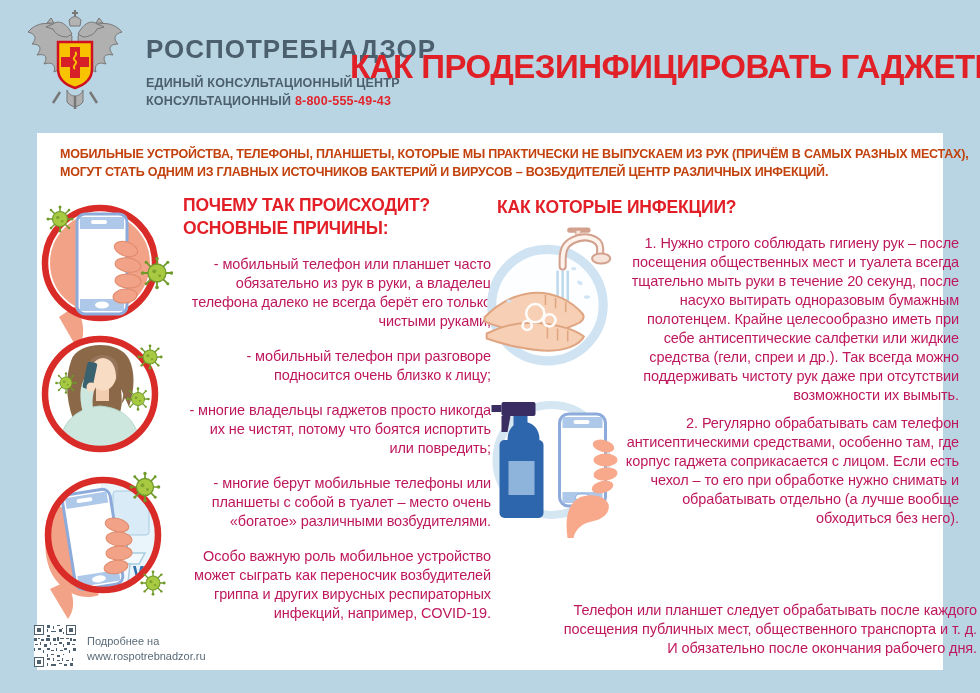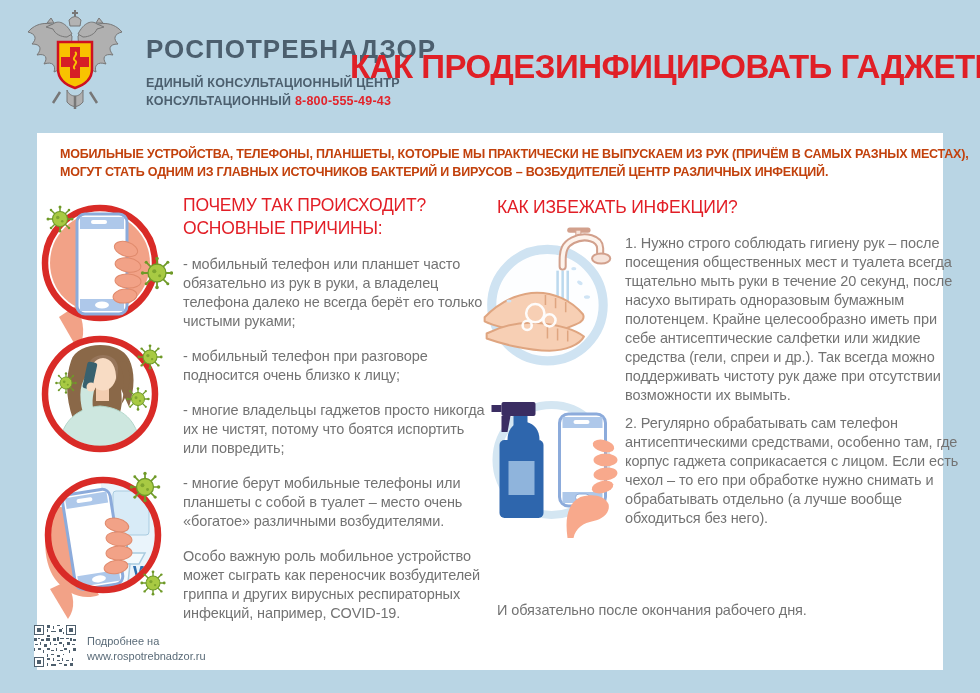--- a/index.html
+++ b/index.html
@@ -26,23 +26,23 @@
     position:absolute; left:23px; top:12px; width:875px;
     color:#c2410c; font-size:12.5px; font-weight:bold; letter-spacing:-.2px; line-height:18px;
   }
   .intro div { white-space:nowrap; }
   
   .circle-ill { position:absolute; }
   .ill-c1 { left:-4px; top:60px;  width:140px; height:160px; }
   .ill-c2 { left:-4px; top:196px; width:140px; height:150px; }
   .ill-c3 { left:-4px; top:330px; width:140px; height:160px; }
   .left-text { position:absolute; left:146px; top:61px; width:308px; }
-  .col-heading { font-size:17.5px; font-weight:normal; color:#e21e26; line-height:23px; letter-spacing:-.2px; }
+  .col-heading { font-size:17.5px; font-weight:bold; color:#e21e26; line-height:23px; letter-spacing:-.2px; }
   .left-text .col-heading { margin-bottom:15px; }
-  .body-p { font-size:14.5px; color:#737373; line-height:19px; margin-bottom:16px; letter-spacing:-.1px; }
+  .body-p { font-size:14.5px; color:#be185d; line-height:19px; margin-bottom:16px; letter-spacing:-.1px;text-align:right; }
   
   .right-heading { position:absolute; left:460px; top:63px; }
   .tip-icon1 { position:absolute; left:444px; top:87px;  width:140px; height:152px; }
   .tip-icon2 { position:absolute; left:444px; top:255px; width:140px; height:150px; }
   .tip-text1 { position:absolute; left:588px; top:101px; width:334px; }
   .tip-text2 { position:absolute; left:588px; top:281px; width:334px; }
   .note1 { position:absolute; left:460px; top:413px; width:462px; }
   .note2 { position:absolute; left:460px; top:468px; width:480px; }
   .note2 .body-p { margin-bottom:0; }
   
@@ -201,21 +201,21 @@
         <div>ПОЧЕМУ ТАК ПРОИСХОДИТ?</div>
         <div>ОСНОВНЫЕ ПРИЧИНЫ:</div>
       </div>
       <div class="body-p">- мобильный телефон или планшет часто обязательно из рук в руки, а владелец телефона далеко не всегда берёт его только чистыми руками;</div>
       <div class="body-p">- мобильный телефон при разговоре подносится очень близко к лицу;</div>
       <div class="body-p">- многие владельцы гаджетов просто никогда их не чистят, потому что боятся испортить или повредить;</div>
       <div class="body-p">- многие берут мобильные телефоны или планшеты с собой в туалет – место очень «богатое» различными возбудителями.</div>
       <div class="body-p">Особо важную роль мобильное устройство может сыграть как переносчик возбудителей гриппа и других вирусных респираторных инфекций, например, COVID-19.</div>
     </div>
 
-    <div class="right-heading col-heading">КАК ИЗБЕЖАТЬ ИНФЕКЦИИ?</div>
+    <div class="right-heading col-heading">КАК КОТОРЫЕ ИНФЕКЦИИ?</div>
 
     <svg class="tip-icon1" viewBox="0 0 135 150">
       <circle cx="64" cy="84" r="55" fill="#fdfeff" stroke="#cfe3f2" stroke-width="9"></circle>
       <path d="M86,10 h18" stroke="#d2a08c" stroke-width="5" stroke-linecap="round"></path>
       <rect x="92" y="10" width="5" height="9" fill="#f6e3da" stroke="#d2a08c"></rect>
       <path d="M116,36 l0,-8 c0,-10 -15,-14 -27,-8 c-8,4 -10,10 -10,20 l0,6" fill="none" stroke="#d2a08c" stroke-width="8" stroke-linecap="round"></path>
       <path d="M116,36 l0,-8 c0,-10 -15,-14 -27,-8 c-8,4 -10,10 -10,20 l0,6" fill="none" stroke="#fdf3ec" stroke-width="4" stroke-linecap="round"></path>
       <ellipse cx="117" cy="38" rx="9" ry="5" fill="#f6e3da" stroke="#d2a08c" stroke-width="2"></ellipse>
       <g stroke="#bcd9ee" stroke-width="2.5">
           <path d="M74,50 v32"></path>
@@ -263,20 +263,21 @@
         <ellipse cx="122" cy="86" rx="12" ry="6.5" transform="rotate(-6 122 86)"></ellipse>
         <ellipse cx="119" cy="99" rx="11" ry="6" transform="rotate(-14 119 99)"></ellipse>
         <path d="M84,150 C81,128 85,115 97,109 C110,105 121,108 125,116 C127,124 120,131 110,133 C100,135 92,140 90,150 Z"></path>
       </g>
     </svg>
 
     <div class="tip-text1 body-p">1. Нужно строго соблюдать гигиену рук – после посещения общественных мест и туалета всегда тщательно мыть руки в течение 20 секунд, после насухо вытирать одноразовым бумажным полотенцем. Крайне целесообразно иметь при себе антисептические салфетки или жидкие средства (гели, спреи и др.). Так всегда можно поддерживать чистоту рук даже при отсутствии возможности их вымыть.</div>
     <div class="tip-text2 body-p">2. Регулярно обрабатывать сам телефон антисептическими средствами, особенно там, где корпус гаджета соприкасается с лицом. Если есть чехол – то его при обработке нужно снимать и обрабатывать отдельно (а лучше вообще обходиться без него).</div>
 
     <div class="note2">
+      <div class="body-p">Телефон или планшет следует обрабатывать после каждого посещения публичных мест, общественного транспорта и т. д.</div>
       <div class="body-p">И обязательно после окончания рабочего дня.</div>
     </div>
 
     <svg class="qr" viewBox="0 0 29 29" shape-rendering="crispEdges">
       <rect width="29" height="29" fill="#fff"></rect>
       <path fill="#4e5f6d" d="M0,0h7v7h-7z M22,0h7v7h-7z M0,22h7v7h-7z"></path>
       <path fill="#fff" d="M1,1h5v5h-5z M23,1h5v5h-5z M1,23h5v5h-5z"></path>
       <path fill="#4e5f6d" d="M2,2h3v3h-3z M24,2h3v3h-3z M2,24h3v3h-3z"></path>
       <path fill="#4e5f6d" d="M9,0h2v2h-2z M13,1h1v2h-1z M16,0h2v1h-2z M19,2h1v1h-1z M9,3h1v2h-1z M12,4h3v1h-3z M17,3h2v2h-2z M20,5h1v1h-1z M9,7h2v1h-2z M0,9h2v2h-2z M3,9h1v1h-1z M5,10h2v1h-2z M8,9h3v2h-3z M13,9h2v2h-2z M16,8h1v3h-1z M18,9h3v1h-3z M22,9h2v1h-2z M25,9h1v2h-1z M27,10h2v1h-2z M1,13h2v1h-2z M4,12h1v2h-1z M7,13h2v2h-2z M11,12h1v2h-1z M14,13h2v1h-2z M17,12h2v1h-2z M20,13h1v2h-1z M23,12h2v2h-2z M26,13h2v1h-2z M0,16h1v2h-1z M3,16h2v1h-2z M6,17h1v2h-1z M9,16h2v1h-2z M12,17h2v1h-2z M15,16h1v2h-1z M18,17h2v1h-2z M21,16h2v1h-2z M24,17h1v2h-1z M27,16h2v2h-2z M9,20h1v2h-1z M12,20h2v1h-2z M16,21h2v1h-2z M20,20h1v1h-1z M9,23h2v1h-2z M13,23h1v2h-1z M16,24h2v1h-2z M19,23h1v2h-1z M22,24h2v1h-2z M26,23h1v2h-1z M9,26h1v2h-1z M12,27h3v1h-3z M17,26h2v1h-2z M21,27h2v1h-2z M25,26h2v2h-2z"></path>
     </svg>

